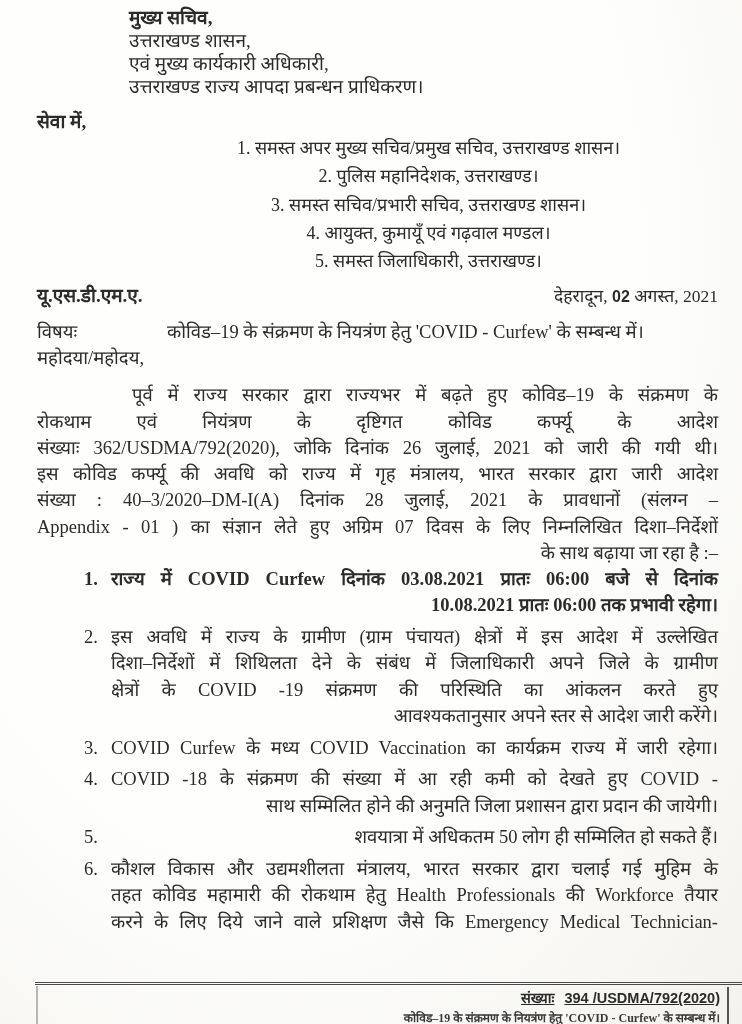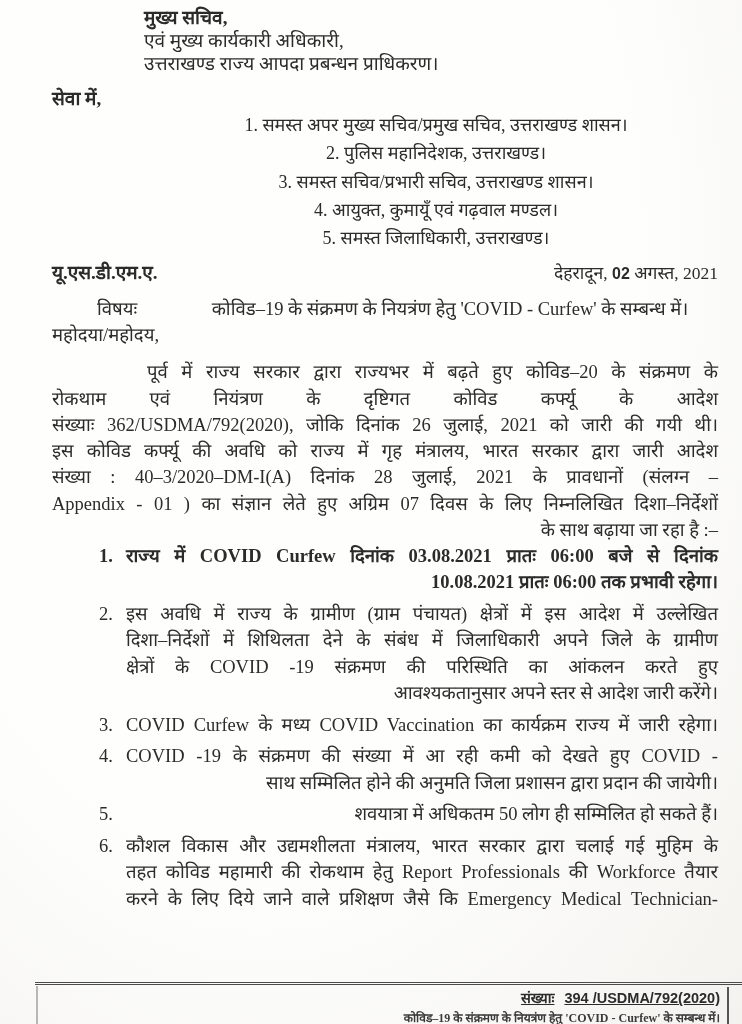--- a/index.html
+++ b/index.html
@@ -3,38 +3,38 @@
 <meta charset="utf-8">
 <style>
   * { margin:0; padding:0; box-sizing:border-box; }
   html,body { width:742px; height:1024px; }
   body{
     font-family:"Liberation Serif","DejaVu Serif",serif;
     color:#2b2b2b;
     background:radial-gradient(ellipse at 35% 25%, #fefefd 55%, #f3f2ee 100%);
     overflow:hidden;
   }
-  .page{ position:relative; width:742px; height:1024px; padding:6px 24px 0 52px; }
+  .page{ position:relative; width:742px; height:1024px; padding:6px 24px 0 37px; }
 
   
   .letterhead{ margin-left:92px; font-size:19px; line-height:23px; }
   .letterhead .h-line{ white-space:nowrap; }
   .bold{ font-weight:700; }
 
   .seva{ font-size:19px; font-weight:700; line-height:24px; margin-top:12px; }
 
   .recipients{ margin-left:102px; font-size:18px; line-height:28.3px;text-align:center; }
   .recipients div{ white-space:nowrap; }
 
   .refrow{ display:flex; justify-content:space-between; align-items:baseline; margin-top:8px; line-height:26px;text-align:center; }
   .org{ font-size:19px; font-weight:700; }
   .dateline{ font-size:17.5px; }
   .dateline .day{ font-weight:700; font-size:16px; font-family:"Liberation Sans","DejaVu Sans",sans-serif; }
 
-  .subjectrow{ display:flex; margin-top:9px; line-height:26px; font-size:18.5px;text-align:center; }
+  .subjectrow{ display:flex; margin-top:9px; line-height:26px; font-size:18.5px; }
   .subj-label{ flex:0 0 130px; }
   .subj-text{ flex:1; font-weight:500; }
 
   .greeting{ margin-top:0; font-size:18.5px; line-height:26px; }
 
   .intro{ margin-top:11px; font-size:18.5px; line-height:26.2px; }
   .jl{ text-align:justify; text-align-last:justify; }
   .ll{ text-align:right; }
   .indent{ text-indent:95px; }
 
@@ -55,20 +55,21 @@
   .f-num .f-label{ padding-right:10px; }
   .f-sub{ font-size:12px; font-weight:600; color:#3a3a3a; margin-top:2px; white-space:nowrap; }
 </style>
 </head>
 <body>
 
 <div class="page">
 
   <div class="letterhead">
     <div class="h-line bold">मुख्य सचिव,</div>
+    <div class="h-line">उत्तराखण्ड शासन,</div>
     <div class="h-line">एवं मुख्य कार्यकारी अधिकारी,</div>
     <div class="h-line">उत्तराखण्ड राज्य आपदा प्रबन्धन प्राधिकरण।</div>
   </div>
 
   <div class="seva">सेवा में,</div>
 
   <div class="recipients">
     <div>1. समस्त अपर मुख्य सचिव/प्रमुख सचिव, उत्तराखण्ड शासन।</div>
     <div>2. पुलिस महानिदेशक, उत्तराखण्ड।</div>
     <div>3. समस्त सचिव/प्रभारी सचिव, उत्तराखण्ड शासन।</div>
@@ -86,21 +87,21 @@
   </div>
 
   <div class="subjectrow">
     <span class="subj-label">विषयः</span>
     <span class="subj-text">कोविड–19 के संक्रमण के नियत्रंण हेतु 'COVID - Curfew' के सम्बन्ध में।</span>
   </div>
 
   <div class="greeting">महोदया/महोदय,</div>
 
   <div class="intro">
-    <div class="jl indent">पूर्व में राज्य सरकार द्वारा राज्यभर में बढ़ते हुए कोविड–20 के संक्रमण के</div>
+    <div class="jl indent">पूर्व में राज्य सरकार द्वारा राज्यभर में बढ़ते हुए कोविड–19 के संक्रमण के</div>
     <div class="jl">रोकथाम एवं नियंत्रण के दृष्टिगत कोविड कर्फ्यू के आदेश</div>
     <div class="jl">संख्याः 362/USDMA/792(2020), जोकि दिनांक 26 जुलाई, 2021 को जारी की गयी थी।</div>
     <div class="jl">इस कोविड कर्फ्यू की अवधि को राज्य में गृह मंत्रालय, भारत सरकार द्वारा जारी आदेश</div>
     <div class="jl">संख्या : 40–3/2020–DM-I(A) दिनांक 28 जुलाई, 2021 के प्रावधानों (संलग्न –</div>
     <div class="jl">Appendix - 01 ) का संज्ञान लेते हुए अग्रिम 07 दिवस के लिए निम्नलिखित दिशा–निर्देशों</div>
     <div class="ll">के साथ बढ़ाया जा रहा है :–</div>
   </div>
 
   <div class="directives">
 
@@ -125,37 +126,37 @@
     <div class="d-item">
       <span class="d-num">3.</span>
       <span class="d-text">
         <div class="jl">COVID Curfew के मध्य COVID Vaccination का कार्यक्रम राज्य में जारी रहेगा।</div>
       </span>
     </div>
 
     <div class="d-item">
       <span class="d-num">4.</span>
       <span class="d-text">
-        <div class="jl">COVID -19 के संक्रमण की संख्या में आ रही कमी को देखते हुए COVID -</div>
+        <div class="jl">COVID -18 के संक्रमण की संख्या में आ रही कमी को देखते हुए COVID -</div>
         <div class="ll">साथ सम्मिलित होने की अनुमति जिला प्रशासन द्वारा प्रदान की जायेगी।</div>
       </span>
     </div>
 
     <div class="d-item">
       <span class="d-num">5.</span>
       <span class="d-text">
         <div class="ll">शवयात्रा में अधिकतम 50 लोग ही सम्मिलित हो सकते हैं।</div>
       </span>
     </div>
 
     <div class="d-item">
       <span class="d-num">6.</span>
       <span class="d-text">
         <div class="jl">कौशल विकास और उद्यमशीलता मंत्रालय, भारत सरकार द्वारा चलाई गई मुहिम के</div>
-        <div class="jl">तहत कोविड महामारी की रोकथाम हेतु Report Professionals की Workforce तैयार</div>
+        <div class="jl">तहत कोविड महामारी की रोकथाम हेतु Health Professionals की Workforce तैयार</div>
         <div class="jl">करने के लिए दिये जाने वाले प्रशिक्षण जैसे कि Emergency Medical Technician-</div>
       </span>
     </div>
 
   </div>
 
   <div class="footer-rule"></div>
   <div class="footer-left-tick"></div>
 
   <div class="footer-box">

